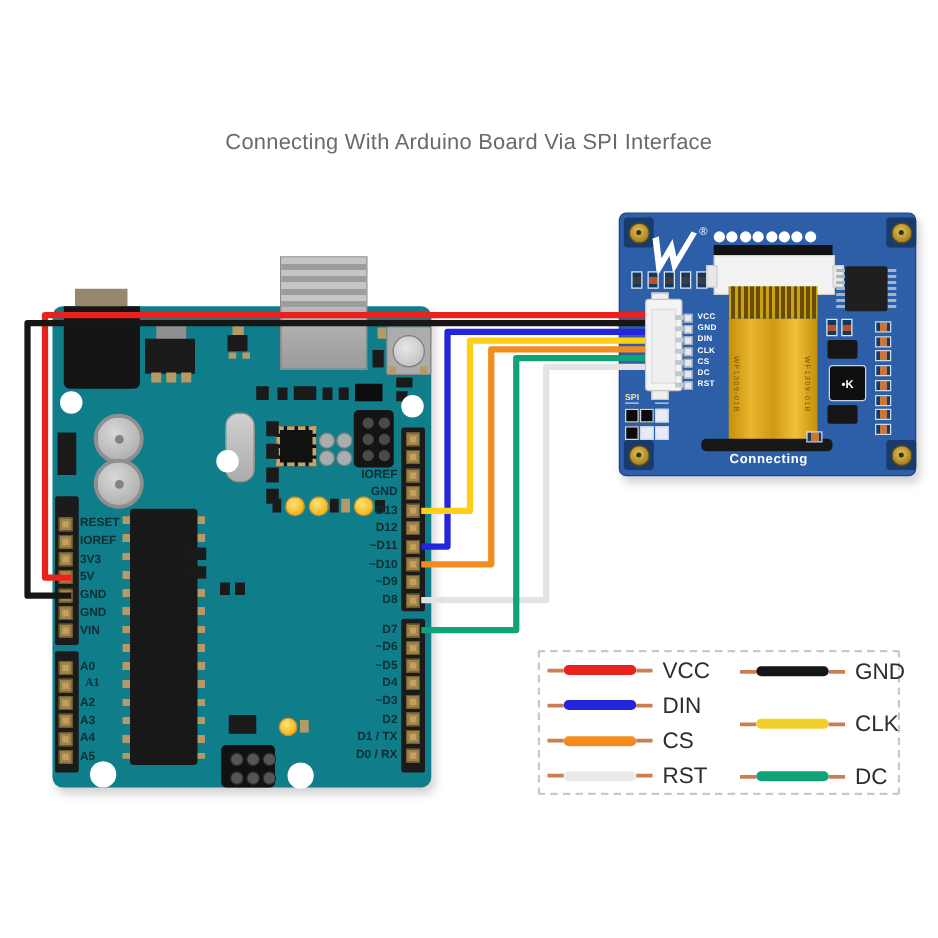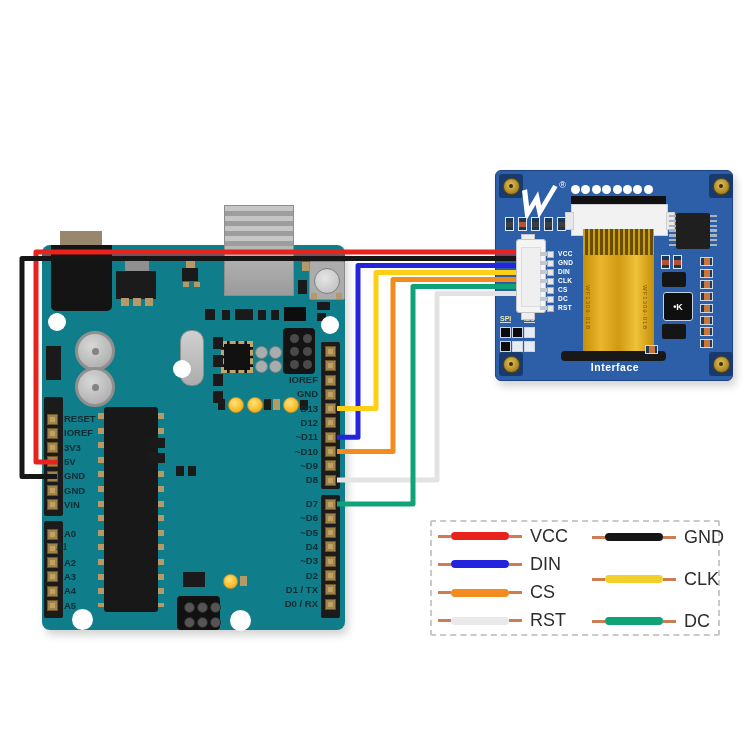--- a/index.html
+++ b/index.html
@@ -53,20 +53,21 @@
   .thick{width:58px;height:8px;border-radius:4px;}
   .llab{margin-left:8px;font-size:18px;color:#2d2d2d;}
   svg{position:absolute;left:0;top:0;}
   .vtxt{position:absolute;writing-mode:vertical-rl;font-size:6px;color:#7c5a06;letter-spacing:1px;}
 </style>
 </head>
 <body>
 
 <div id="cv">
 
+  <div class="title">Connecting With Arduino Board Via SPI Interface</div>
 
   <div class="layer" id="arduino">
     <div class="board"></div>
 
     <i class="p" style="left:60px;top:231px;width:42px;height:15px;background:#97876d"></i>
     <i class="p" style="left:51px;top:245px;width:61px;height:66px;background:#141414;border-radius:0 0 5px 5px"></i>
 
     <i class="p" style="left:125px;top:259px;width:24px;height:13px;background:#8f8f8f"></i>
     <i class="p" style="left:116px;top:271px;width:40px;height:28px;background:#1b1b1b"></i>
     <i class="p tan" style="left:121px;top:298px;width:8px;height:8px"></i>
@@ -176,21 +177,21 @@
       <div class="pinlabel" style="left: 64px; top: 455.9px;">5V</div>
       <div class="pinpad" style="left: 47px; top: 470.7px;"></div>
       <div class="pinlabel" style="left: 64px; top: 470.2px;">GND</div>
       <div class="pinpad" style="left: 47px; top: 485px;"></div>
       <div class="pinlabel" style="left: 64px; top: 484.5px;">GND</div>
       <div class="pinpad" style="left: 47px; top: 499.3px;"></div>
       <div class="pinlabel" style="left: 64px; top: 498.8px;">VIN</div>
       <div class="pinpad" style="left: 47px; top: 528.5px;"></div>
       <div class="pinlabel" style="left: 64px; top: 528px;">A0</div>
       <div class="pinpad" style="left: 47px; top: 542.8px;"></div>
-      <div class="pinlabel" style="left: 56px; top: 542.3px; font-family: Liberation Serif, serif;">A1</div>
+      <div class="pinlabel" style="left: 68px; top: 542.3px; font-family: Liberation Serif, serif;">A1</div>
       <div class="pinpad" style="left: 47px; top: 557.1px;"></div>
       <div class="pinlabel" style="left: 64px; top: 556.6px;">A2</div>
       <div class="pinpad" style="left: 47px; top: 571.4px;"></div>
       <div class="pinlabel" style="left: 64px; top: 570.9px;">A3</div>
       <div class="pinpad" style="left: 47px; top: 585.7px;"></div>
       <div class="pinlabel" style="left: 64px; top: 585.2px;">A4</div>
       <div class="pinpad" style="left: 47px; top: 600px;"></div>
       <div class="pinlabel" style="left: 64px; top: 599.5px;">A5</div>
       <div class="pinpad" style="left: 325px; top: 374.5px;"></div>
       <div class="pinlabel r" style="left: 228px; top: 374px;">IOREF</div>
@@ -253,21 +254,21 @@
 
     <i class="p" style="left:571px;top:196px;width:95px;height:9px;background:#111"></i>
     <i class="p" style="left:571px;top:204px;width:95px;height:30px;background:#f2f2f2;border:1px solid #d0d0d0"></i>
     <i class="p" style="left:565px;top:212px;width:7px;height:16px;background:#e8e8e8;border:1px solid #cfcfcf"></i>
     <i class="p" style="left:666px;top:212px;width:7px;height:16px;background:#e8e8e8;border:1px solid #cfcfcf"></i>
     <i class="p" style="left:583px;top:229px;width:71px;height:26px;background:repeating-linear-gradient(90deg,#caa20e 0 2px,#6b4c05 2px 5px)"></i>
     <i class="p" style="left:583px;top:255px;width:71px;height:100px;background:linear-gradient(90deg,#c68f08,#eab62d 25%,#d09a12 50%,#f0c13a 75%,#c68f08)"></i>
     <span class="vtxt" style="left:585px;top:285px">WF1309-01B</span>
     <span class="vtxt" style="left:642px;top:285px">WF1309-01B</span>
     <i class="p" style="left:561px;top:351px;width:105px;height:10px;background:#181818;border-radius:4px"></i>
-    <div class="abs" style="left:560px;top:361px;width:110px;text-align:center;font-size:10.5px;font-weight:bold;color:#fff;letter-spacing:.5px">Interface</div>
+    <div class="abs" style="left:560px;top:361px;width:110px;text-align:center;font-size:10.5px;font-weight:bold;color:#fff;letter-spacing:.5px">Connecting</div>
 
     <i class="p" style="left:669px;top:215px;width:7px;height:33px;background:repeating-linear-gradient(180deg,#a9b2bd 0 2.5px,transparent 2.5px 4.8px)"></i>
     <i class="p" style="left:710px;top:215px;width:7px;height:33px;background:repeating-linear-gradient(180deg,#a9b2bd 0 2.5px,transparent 2.5px 4.8px)"></i>
     <i class="p" style="left:676px;top:213px;width:34px;height:36px;background:#1f1f1f;border-radius:2px"></i>
 
     <span class="rv rv1" style="left:661px;top:255px"></span>
     <span class="rv rv1" style="left:673px;top:255px"></span>
     <i class="p" style="left:662px;top:272px;width:24px;height:15px;background:#151515;border-radius:2px"></i>
     <div class="abs" style="left:663px;top:292px;width:28px;height:27px;background:#0f0f0f;border:1px solid #c8d2e2;border-radius:3px;color:#fff;font-size:9px;font-weight:bold;display:flex;align-items:center;justify-content:center">•K</div>
     <i class="p" style="left:662px;top:324px;width:24px;height:15px;background:#151515;border-radius:2px"></i>

